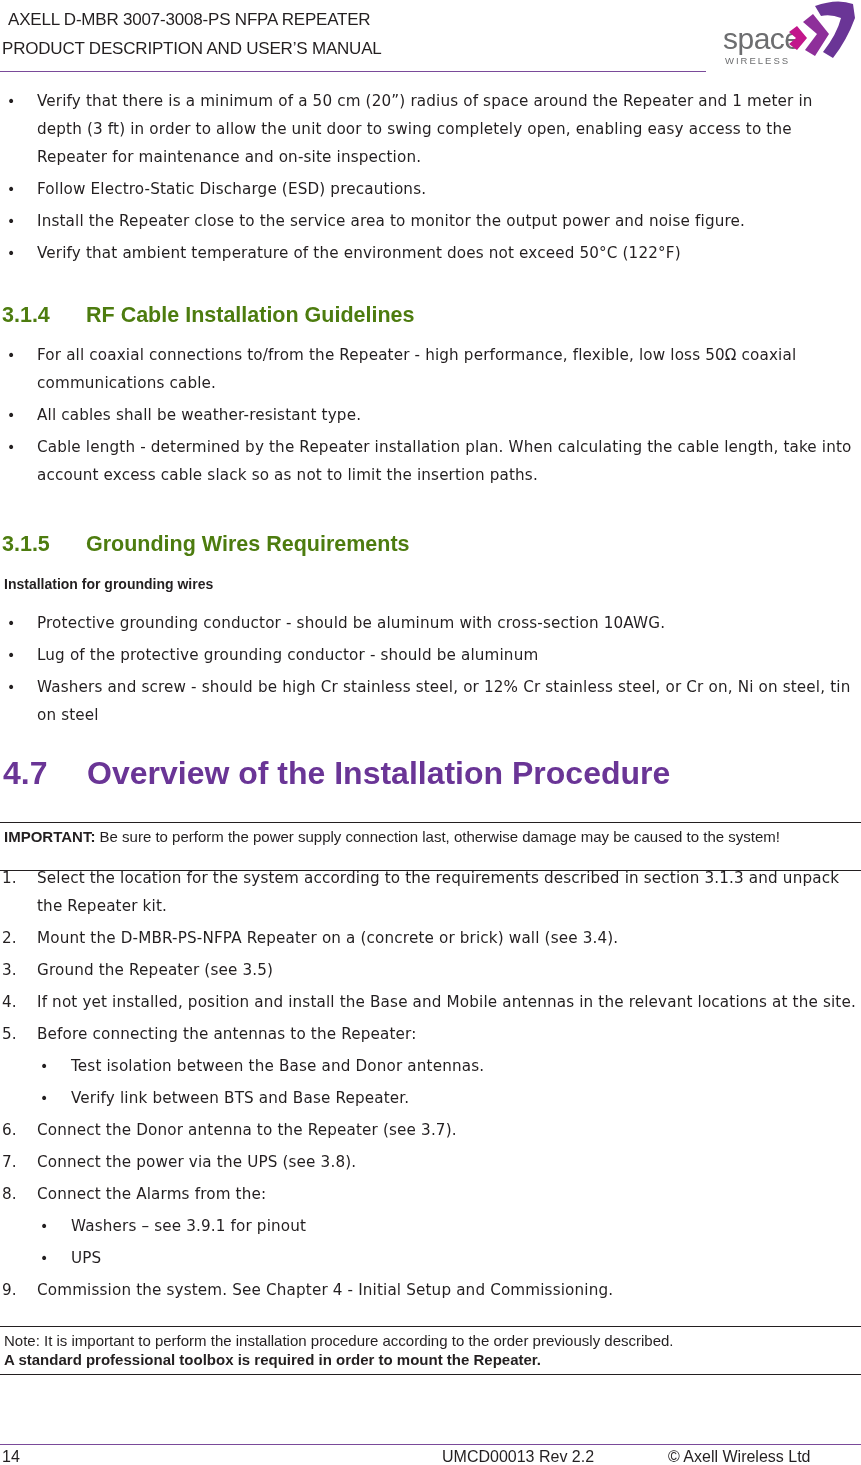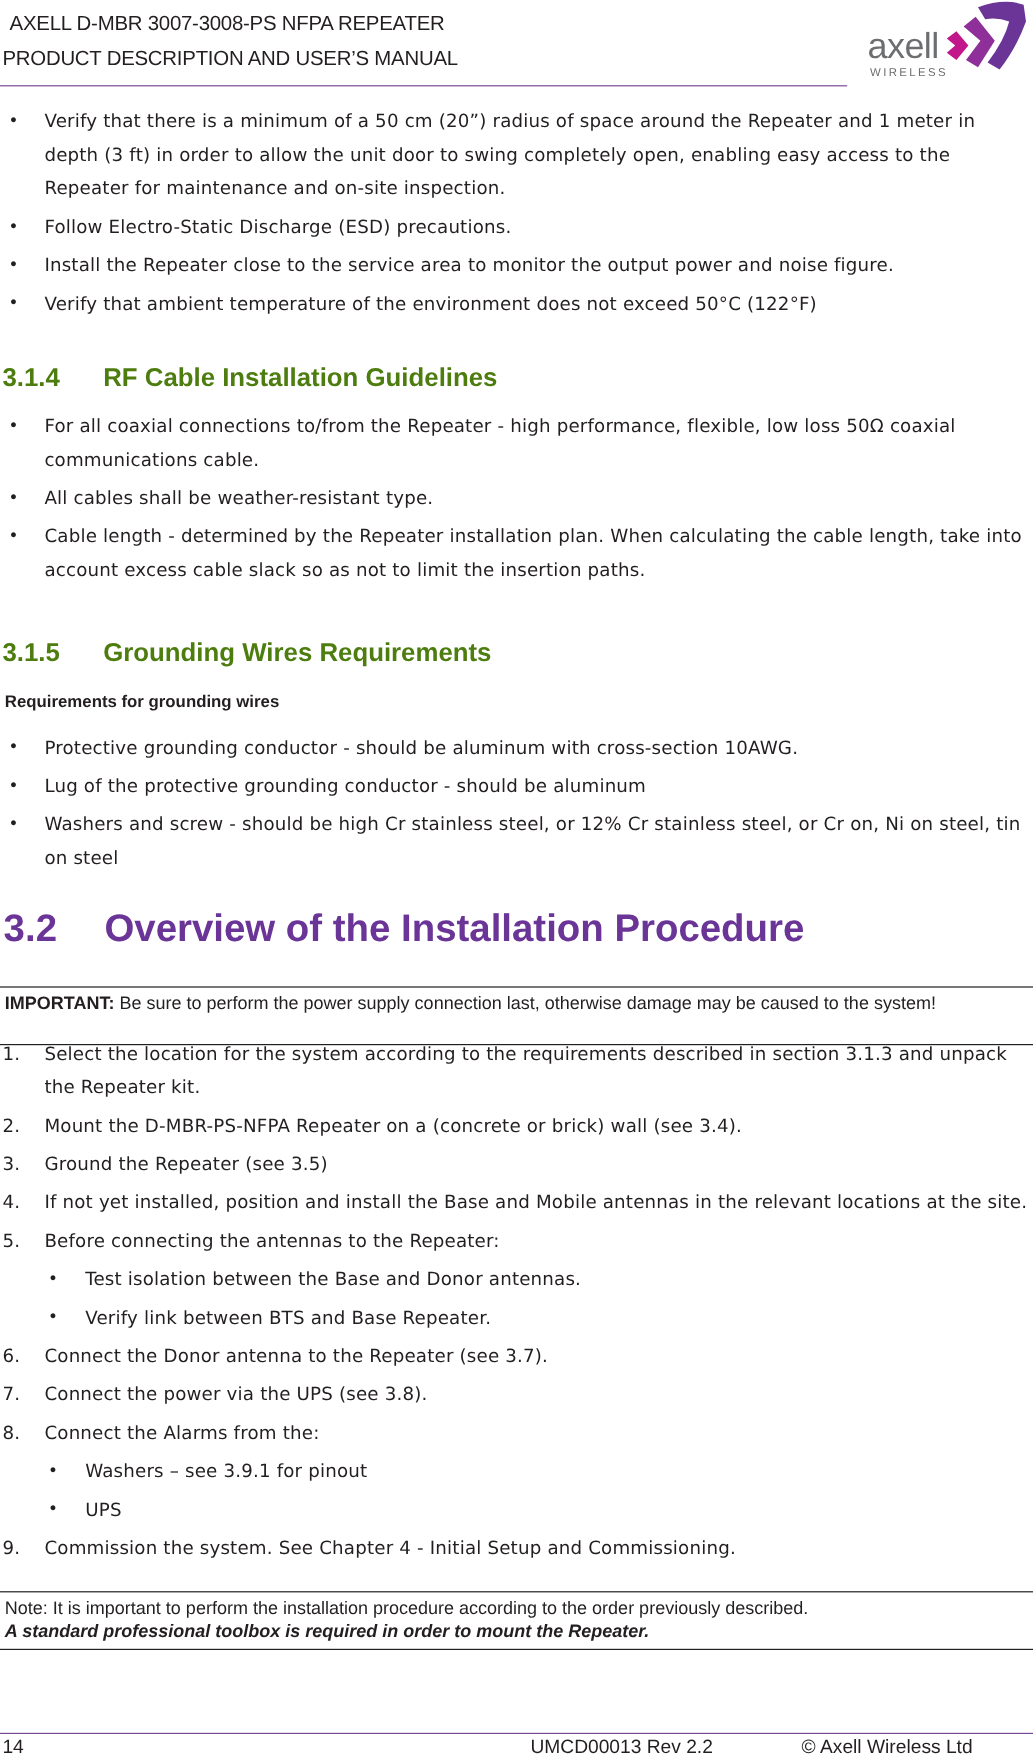--- a/index.html
+++ b/index.html
@@ -50,39 +50,39 @@
       font-family: "Liberation Sans", sans-serif; font-weight: bold; font-size: 14px; color: #231f20;
     }
 
     .box {
       position: absolute; left: 0; width: 861px;
       border-top: 1px solid #231f20; border-bottom: 1px solid #231f20;
       font-family: "Liberation Sans", sans-serif; font-size: 15px; line-height: 19px;
       padding: 4px 4px 4px 4px; box-sizing: border-box;
     }
     .box .strong { font-weight: bold; }
-    .box .italic-bold { font-weight: bold; font-style: italic; display: block; }
+    .box .italic-bold { font-weight: bold; display: block; }
 
     .num-item { position: relative; padding-left: 37px; font-size: 15.2px; line-height: 28px; letter-spacing: 0.15px; }
     .num-item .n { position: absolute; left: 2px; top: 0; }
     .sub-item { position: relative; padding-left: 71px; font-size: 15.2px; line-height: 28px; letter-spacing: 0.15px; }
     .sub-item .dot { position: absolute; left: 40px; top: 0; font-size: 14px; }
 
     .footer-rule { position: absolute; left: 0; top: 1444px; width: 861px; height: 1px; background: #7a4a9a; }
     .footer { position: absolute; top: 1448px; font-family: "Liberation Sans", sans-serif; font-size: 16px; color: #231f20; }
   </style>
 </head>
 <body>
 
 <div class="header">
   <div class="header-line1">AXELL D-MBR 3007-3008-PS NFPA REPEATER</div>
   <div class="header-line2">PRODUCT DESCRIPTION AND USER’S MANUAL</div>
   <div class="header-rule"></div>
   <div class="logo">
-    <span class="logo-word">axell</span>
+    <span class="logo-word">space</span>
     <span class="logo-sub">WIRELESS</span>
     <svg width="76" height="60" viewBox="0 0 76 60">
       <path d="M4 32 L12 26 L22 38 L12 50 L4 44 L11 38 Z" fill="#c2168b"></path>
       <path d="M18 22 L28 14 L44 34 L30 56 L20 50 L32 34 Z" fill="#8e2f9a"></path>
       <path d="M30 6 Q52 -2 68 4 L70 18 Q62 40 48 58 L38 52 Q52 34 56 18 Q46 14 36 16 Z" fill="#6a3596"></path>
     </svg>
   </div>
 </div>
 
 <div class="block" style="top:87px;">
@@ -97,29 +97,29 @@
 </div>
 <div class="block" style="top:341px;">
   <div class="bullet-item item-gap"><span class="dot">•</span><span>For all coaxial connections to/from the Repeater - high performance, flexible, low loss 50Ω coaxial communications cable.</span></div>
   <div class="bullet-item item-gap"><span class="dot">•</span><span>All cables shall be weather-resistant type.</span></div>
   <div class="bullet-item"><span class="dot">•</span><span>Cable length - determined by the Repeater installation plan. When calculating the cable length, take into account excess cable slack so as not to limit the insertion paths.</span></div>
 </div>
 
 <div class="h3" style="top:532px;">
   <span class="num">3.1.5</span><span>Grounding Wires Requirements</span>
 </div>
-<div class="subhead">Requirements for grounding wires</div>
+<div class="subhead">Installation for grounding wires</div>
 <div class="block" style="top:609px;">
   <div class="bullet-item item-gap"><span class="dot">•</span><span>Protective grounding conductor - should be aluminum with cross-section 10AWG.</span></div>
   <div class="bullet-item item-gap"><span class="dot">•</span><span>Lug of the protective grounding conductor - should be aluminum</span></div>
   <div class="bullet-item"><span class="dot">•</span><span>Washers and screw - should be high Cr stainless steel, or 12% Cr stainless steel, or Cr on, Ni on steel, tin on steel</span></div>
 </div>
 
 <div class="h2">
-  <span class="num">3.2</span><span>Overview of the Installation Procedure</span>
+  <span class="num">4.7</span><span>Overview of the Installation Procedure</span>
 </div>
 
 <div class="box" style="top:822px; height:49px;">
   <span class="strong">IMPORTANT:</span><span> Be sure to perform the power supply connection last, otherwise damage may be caused to the system!</span>
 </div>
 
 <div class="block" style="top:864px;">
   <div class="num-item item-gap"><span class="n">1.</span><span>Select the location for the system according to the requirements described in section 3.1.3 and unpack the Repeater kit.</span></div>
   <div class="num-item item-gap"><span class="n">2.</span><span>Mount the D-MBR-PS-NFPA Repeater on a (concrete or brick) wall (see 3.4).</span></div>
   <div class="num-item item-gap"><span class="n">3.</span><span>Ground the Repeater (see 3.5)</span></div>

